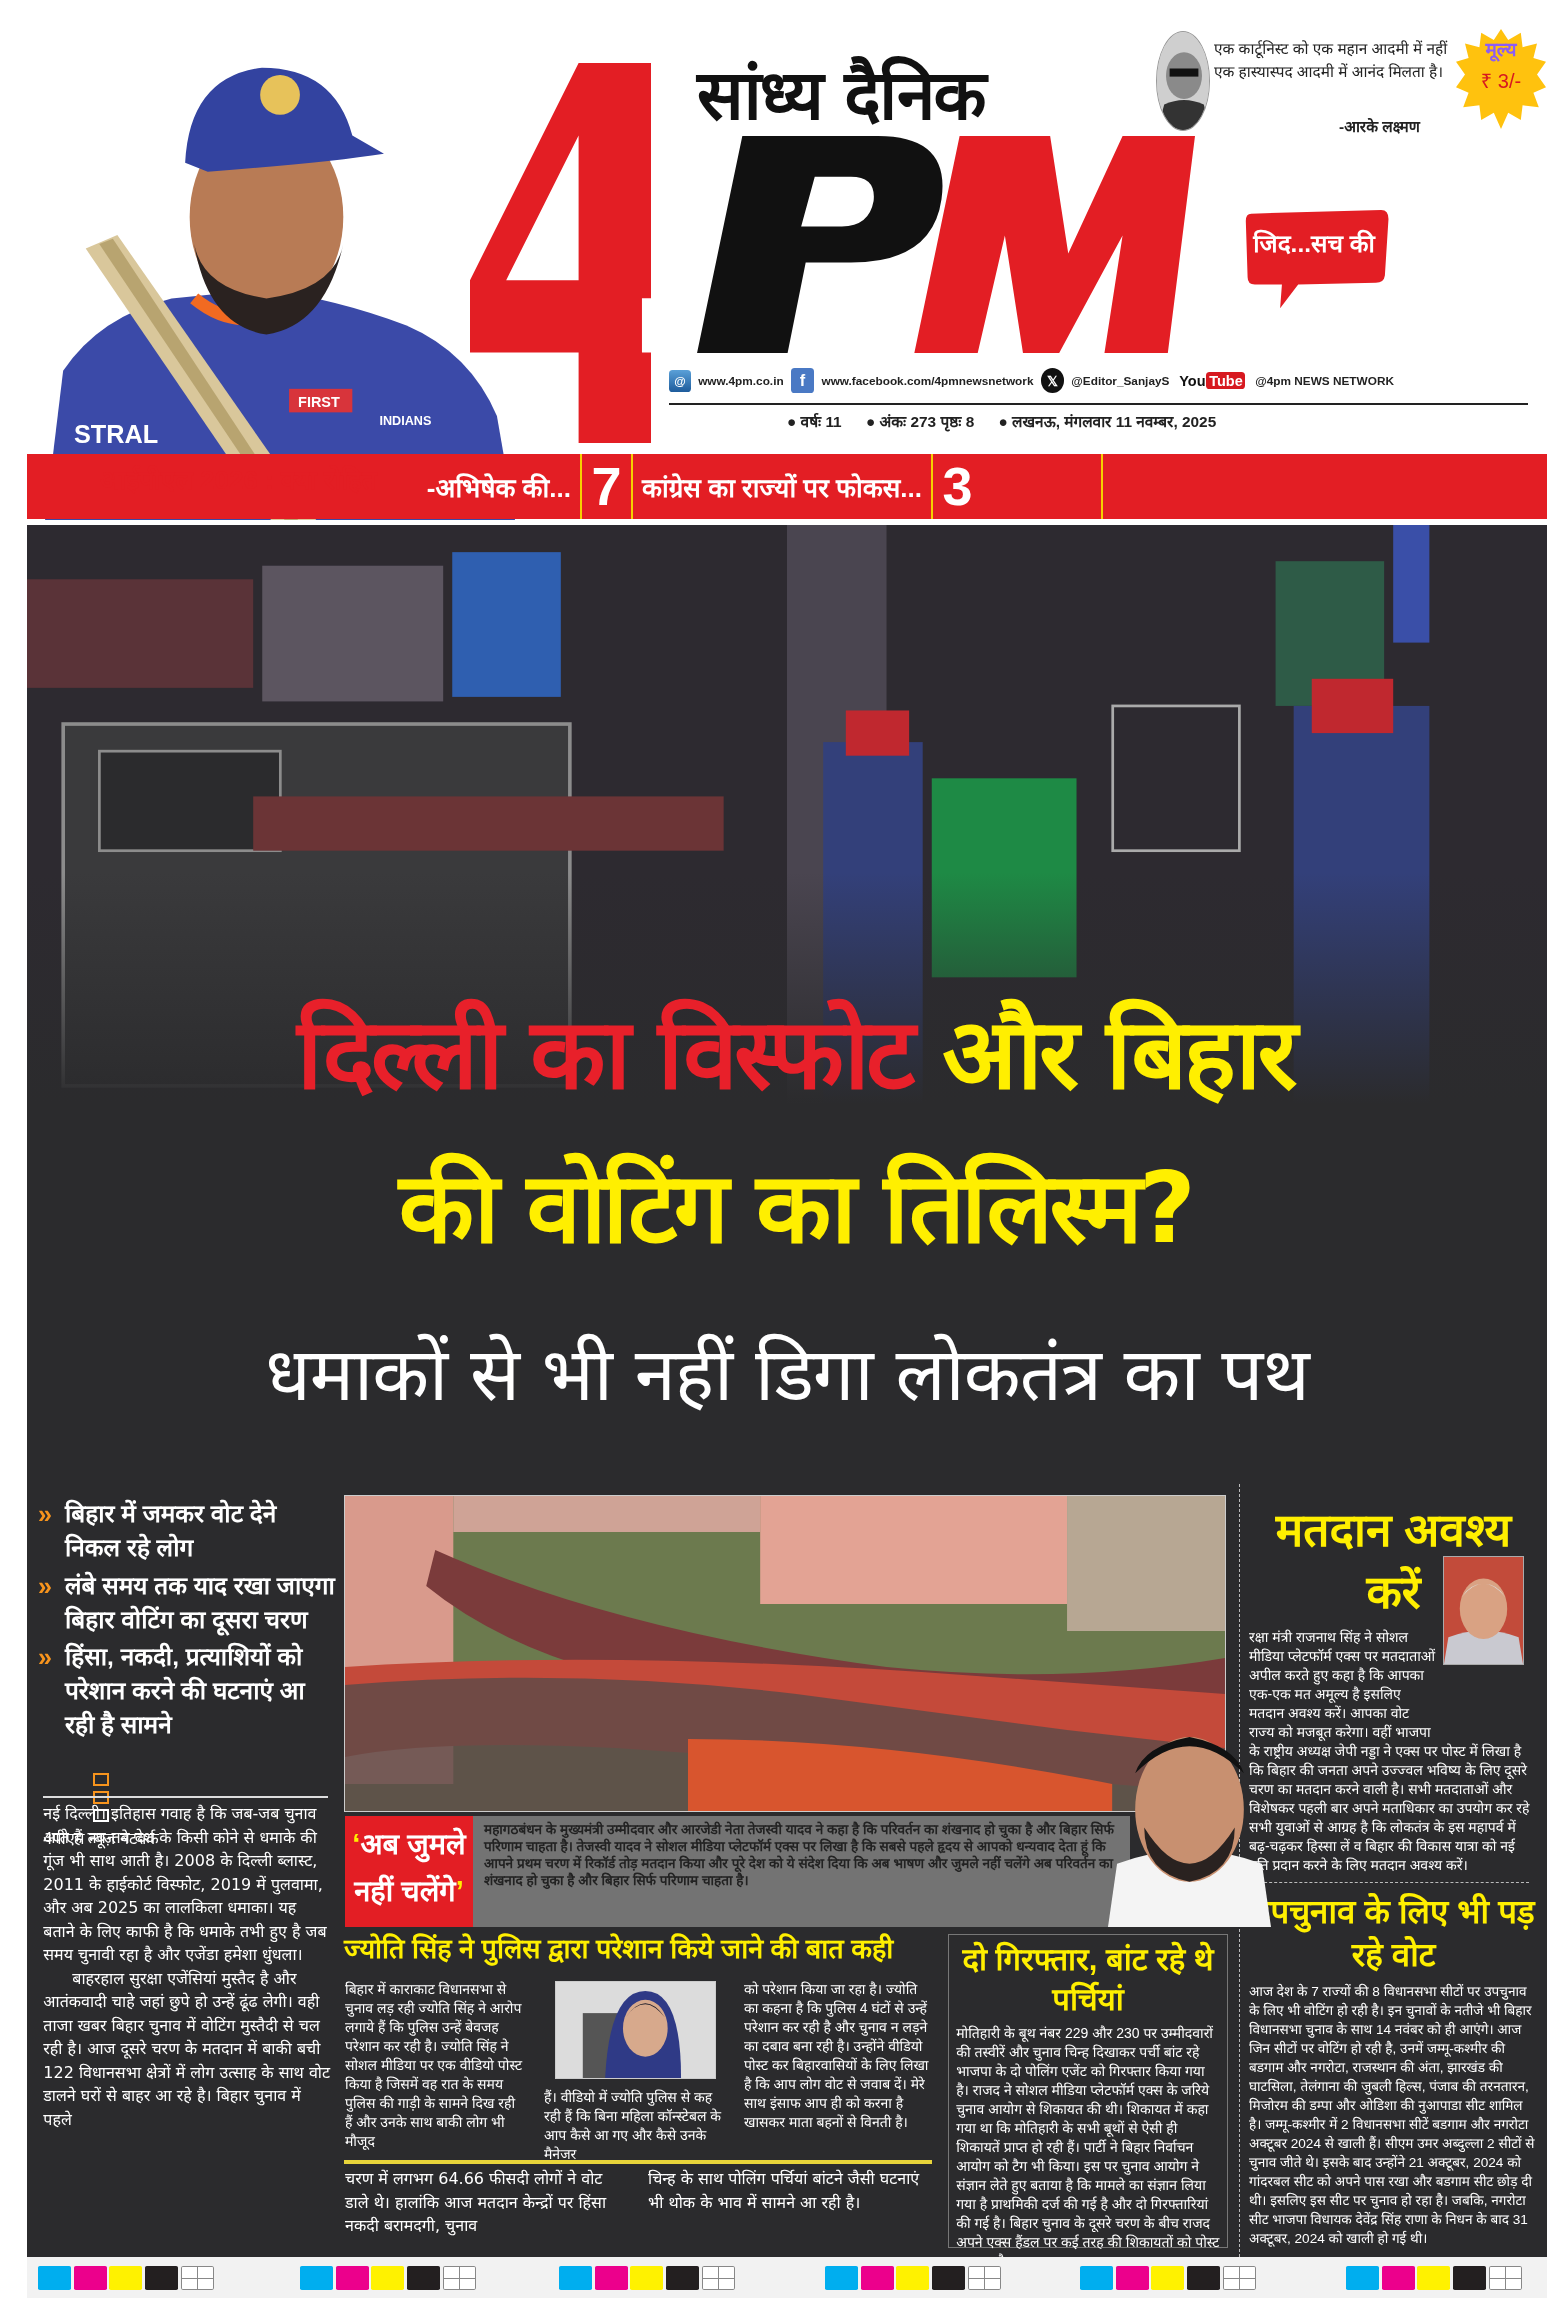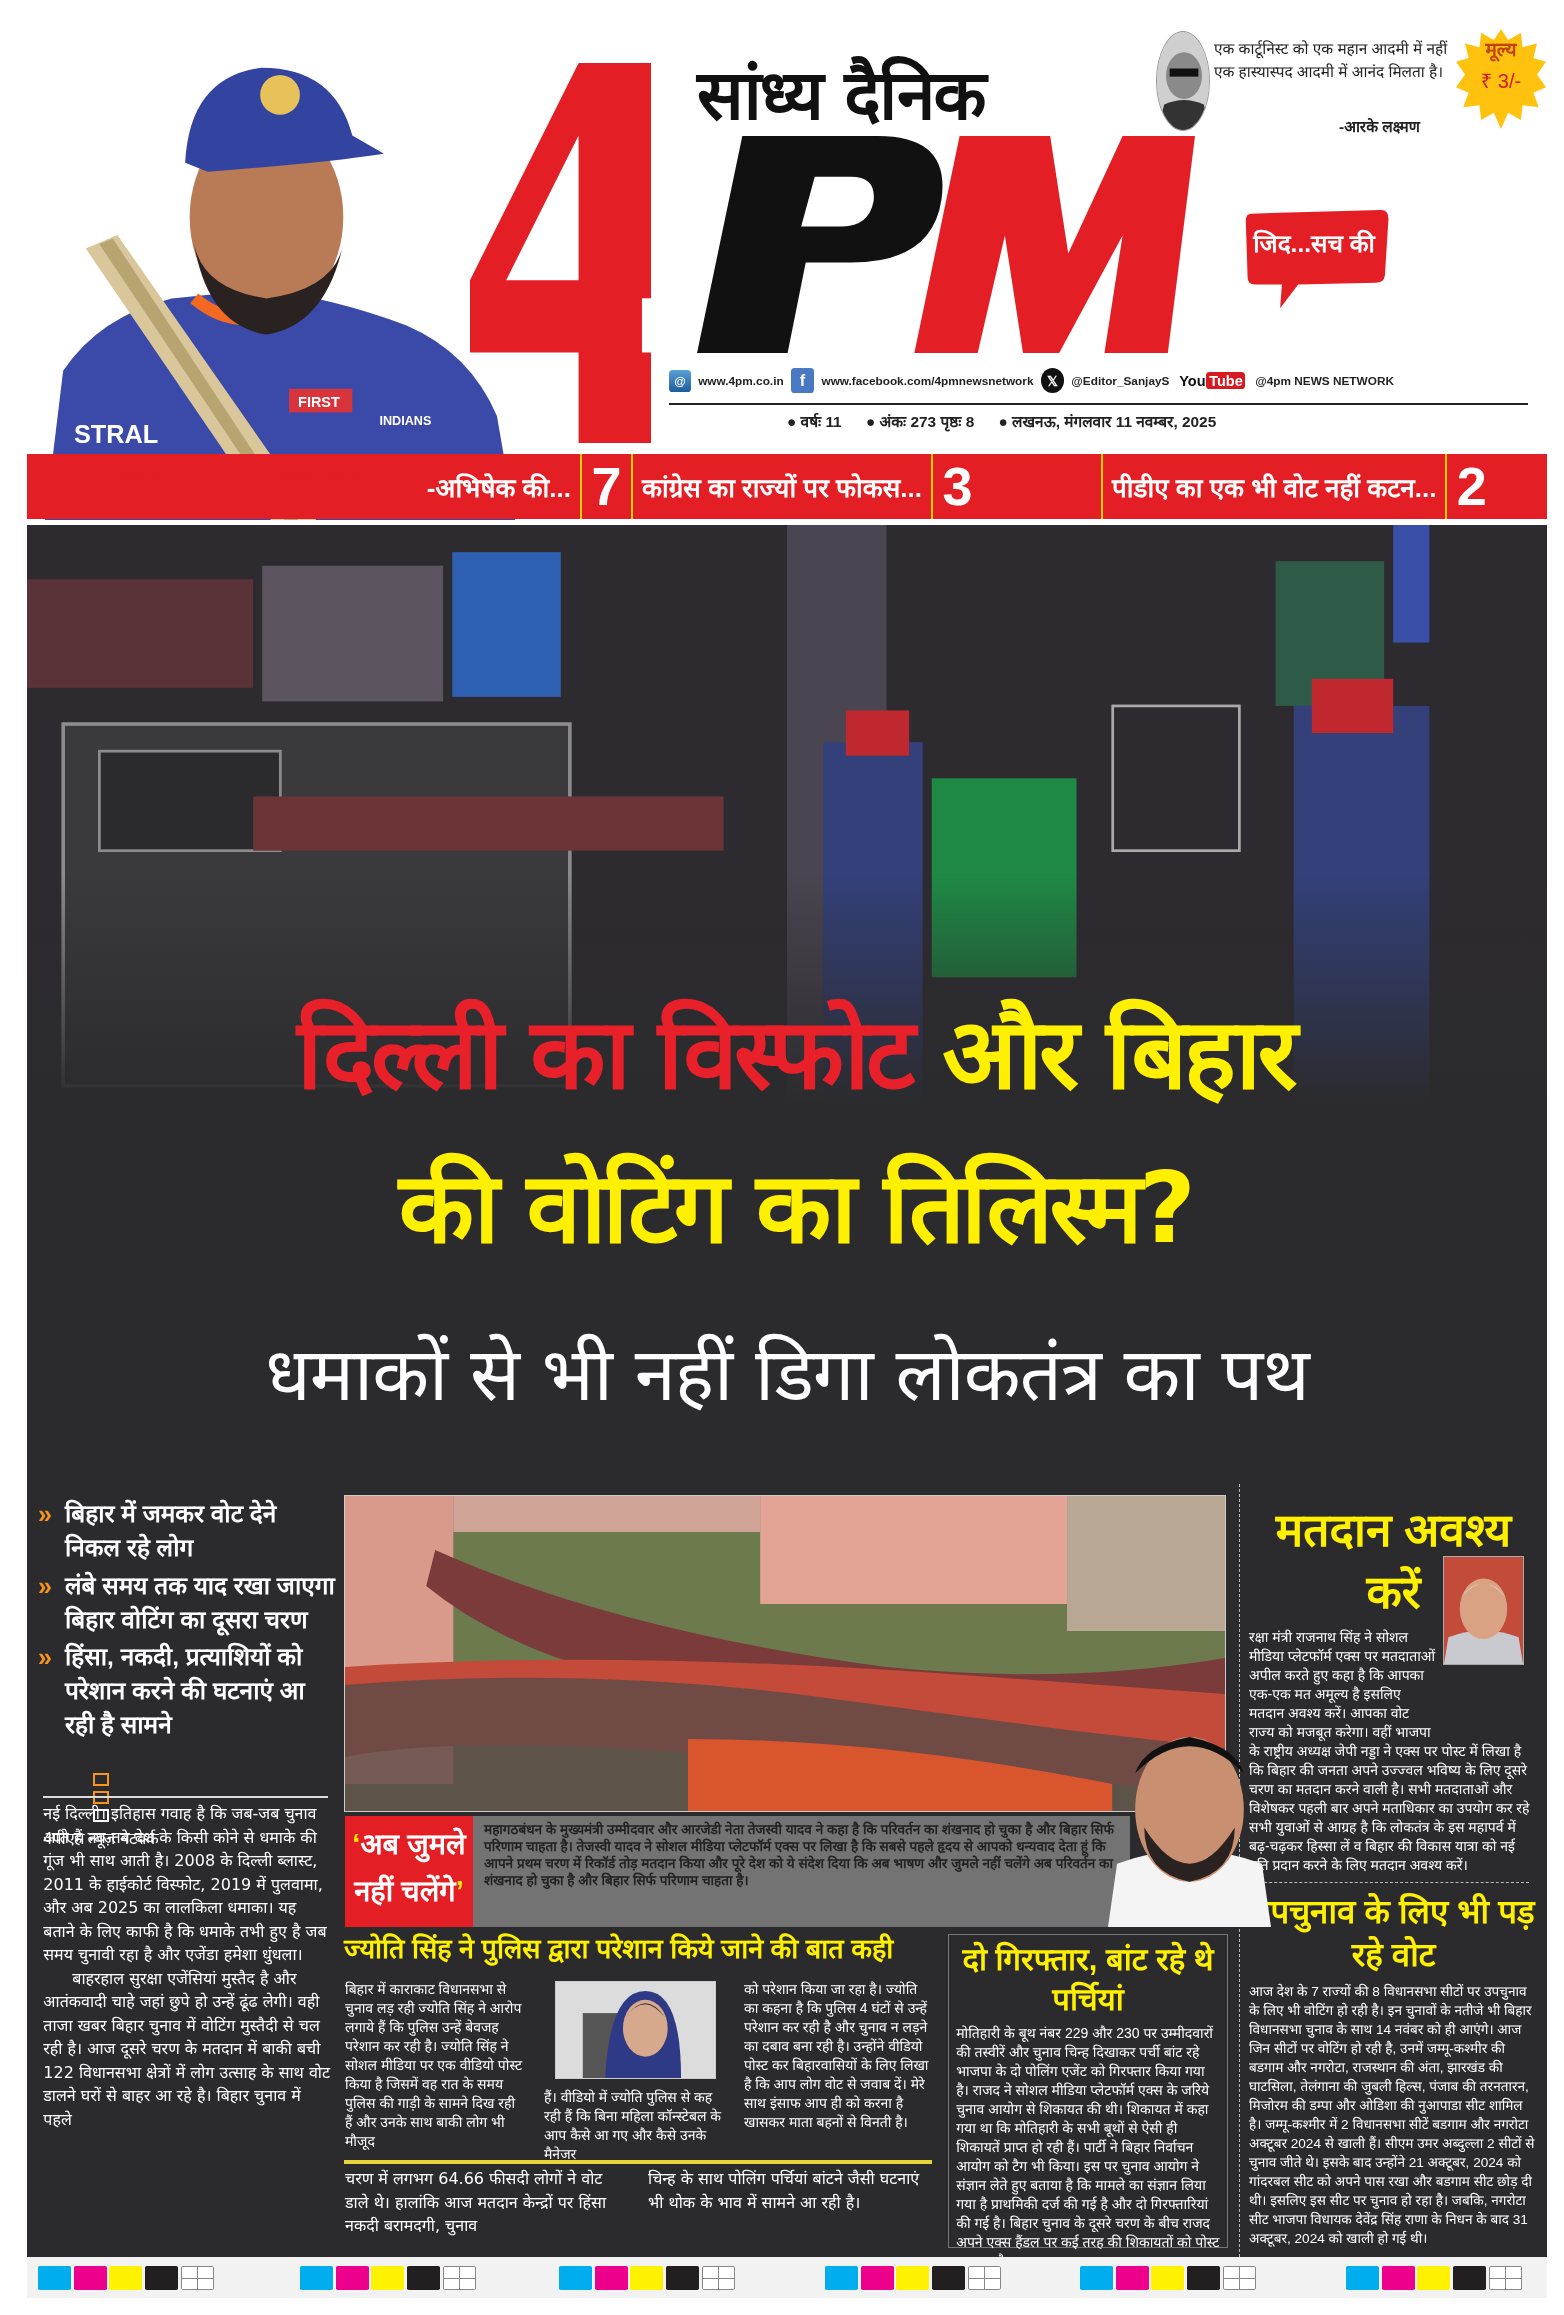--- a/index.html
+++ b/index.html
@@ -13,21 +13,21 @@
   .logo-4 { position: absolute; left: 470px; top: 63px; width: 181px; height: 380px; }
   .logo-4 svg { width: 100%; height: 100%; }
   .logo-pm { position: absolute; left: 688px; top: 136px; width: 507px; height: 217px; }
   .logo-pm svg { width: 100%; height: 100%; }
   .sandhya { position: absolute; left: 697px; top: 45px; font-family: "DejaVu Sans", sans-serif; font-weight: bold; font-size: 69px; color: #111; letter-spacing: -1.8px; }
   .quote-portrait { position: absolute; left: 1156px; top: 31px; width: 54px; height: 100px; border-radius: 50%; background: #d9d9d9; overflow: hidden; border: 0.9px solid #999; }
   .quote-text { position: absolute; left: 1214px; top: 38px; width: 235px; font-family: "Liberation Sans", sans-serif; font-size: 15.4px; line-height: 22.6px; color: #222; }
   .quote-author { position: absolute; left: 1339px; top: 116px; font-family: "Liberation Sans", sans-serif; font-weight: bold; font-size: 15.4px; color: #222; }
   .price-burst { position: absolute; left: 1456px; top: 29px; width: 90px; height: 100px; }
   .price-burst svg { position: absolute; left: 0; top: 0; width: 100%; height: 100%; }
-  .price-label { position: absolute; left: 0; width: 90px; text-align: center; top: 7.2px; font-family: "Liberation Sans", sans-serif; font-weight: bold; font-size: 19px; color: #c2410c; }
+  .price-label { position: absolute; left: 0; width: 90px; text-align: center; top: 7.2px; font-family: "Liberation Sans", sans-serif; font-weight: bold; font-size: 19px; color: #8b5cf6; }
   .price-value { position: absolute; left: 0; width: 90px; text-align: center; top: 38px; font-family: "Liberation Sans", sans-serif; font-size: 20px; color: #d71920; }
   .tagline-bubble { position: absolute; left: 1244px; top: 210px; width: 149px; height: 100px; }
   .tagline-bubble svg { position: absolute; left: 0; top: 0; width: 100%; height: 100%; }
   .tagline-text { position: absolute; left: 0; top: 16.3px; width: 140px; text-align: center; font-family: "Liberation Sans", sans-serif; font-weight: bold; font-size: 24.4px; color: #fff; }
 
   .social-bar { position: absolute; left: 669px; top: 364px; width: 868px; height: 33px; display: flex; align-items: center; gap: 7.2px; font-family: "Liberation Sans", sans-serif; font-size: 11.8px; color: #222; font-weight: bold; }
   .social-bar .ic { display: inline-flex; align-items: center; justify-content: center; width: 23.5px; height: 25px; border-radius: 3.6px; font-weight: bold; color: #fff; font-size: 16.3px; }
   .ic-web { background: linear-gradient(#5aa0d8, #1e5c9c); border-radius: 50%; width: 22px !important; height: 22px !important; font-size: 11.8px !important; }
   .ic-fb { background: #4a79c4; }
   .ic-x { background: #111; border-radius: 50% !important; font-size: 13.6px !important; }
@@ -216,24 +216,20 @@
 </div>
 
 <div class="teaser-strip">
   <div class="teaser teaser-1">
     <span class="teaser-text"> -अभिषेक की...</span>
     <span class="teaser-page">7</span>
   </div>
   <div class="teaser teaser-2">
     <span class="teaser-text">कांग्रेस का राज्यों पर फोकस...</span>
     <span class="teaser-page">3</span>
-  </div>
-  <div class="teaser teaser-3">
-    <span class="teaser-text">पीडीए का एक भी वोट नहीं कटन...</span>
-    <span class="teaser-page">2</span>
   </div>
 </div>
 <div class="hero-overlap-text">आईपीएल 2026 : क्या रोहित</div>
 
 <div class="main-area">
 
   <div class="blast-photo">
     <svg viewBox="0 0 1680 640" preserveAspectRatio="none">
       <defs>
         <linearGradient id="fade" x1="0" y1="0" x2="0" y2="1">

